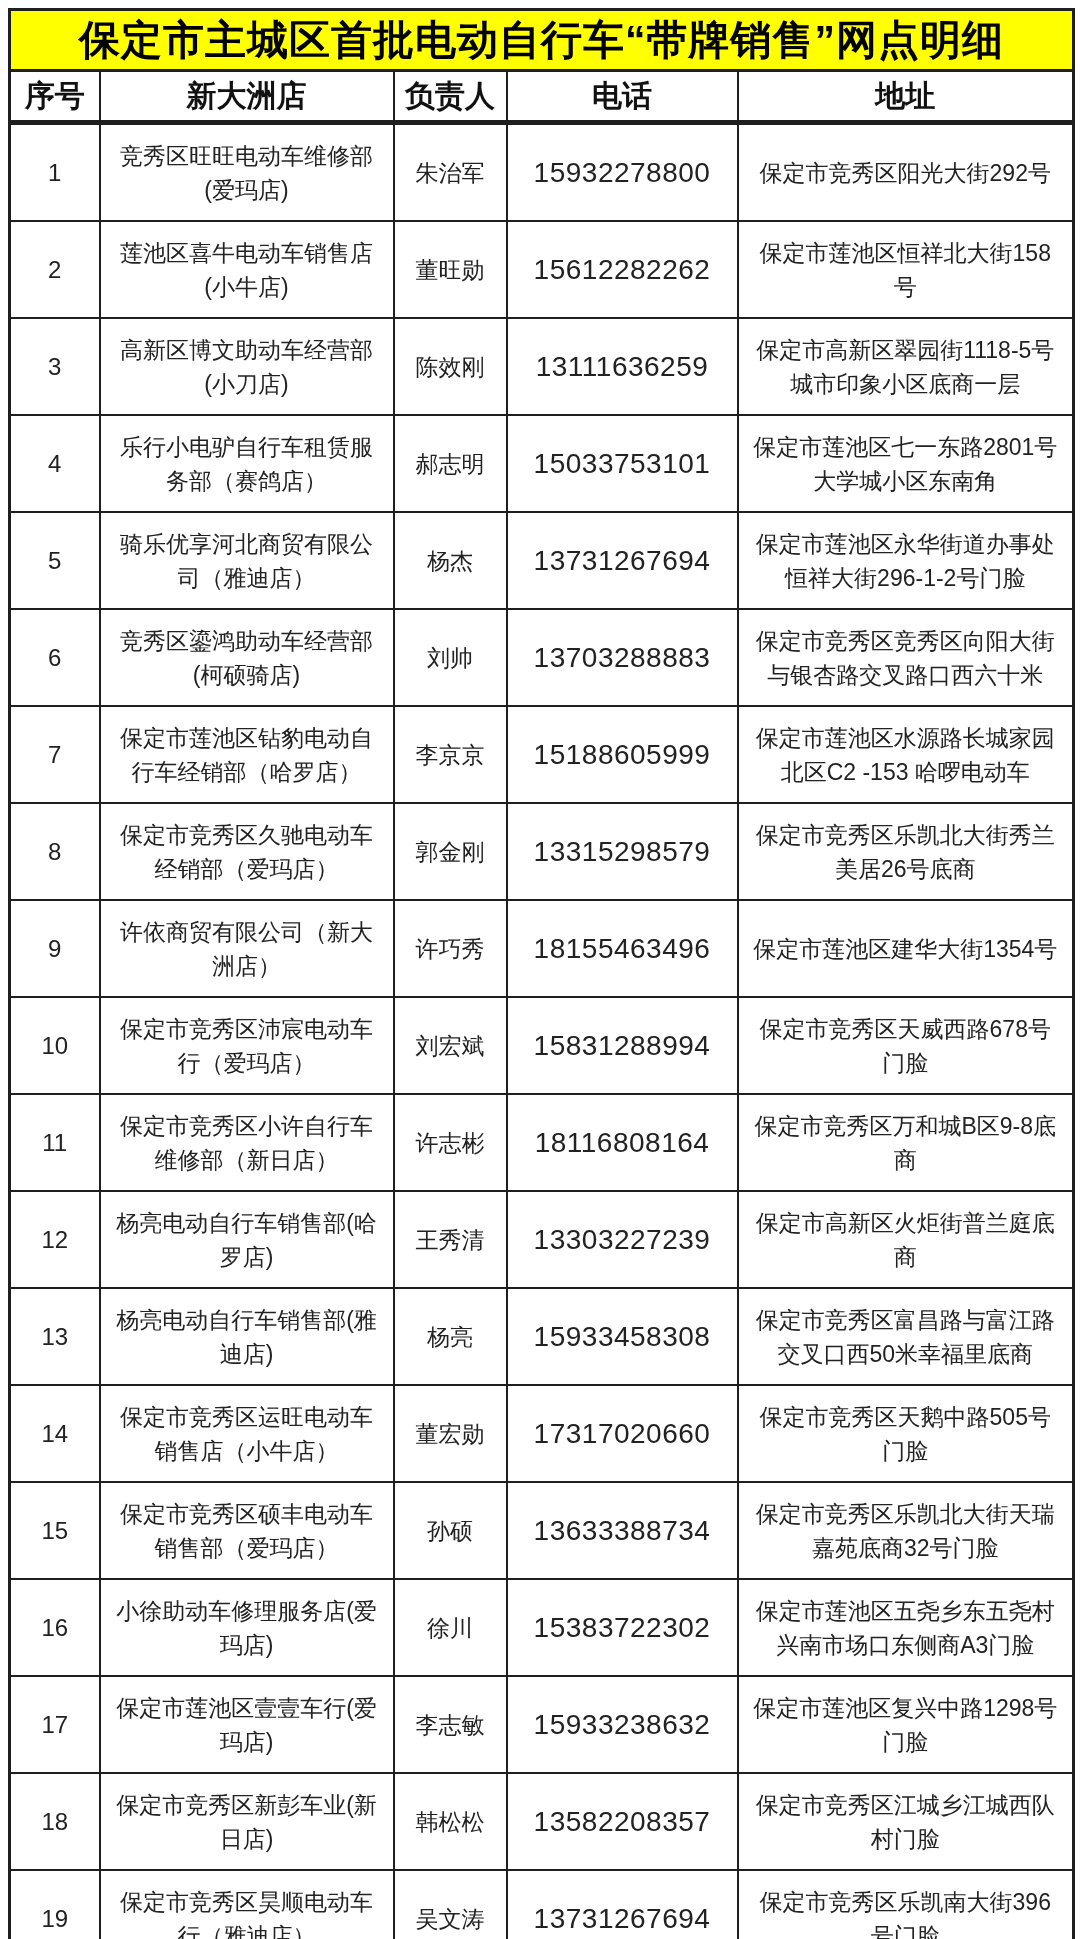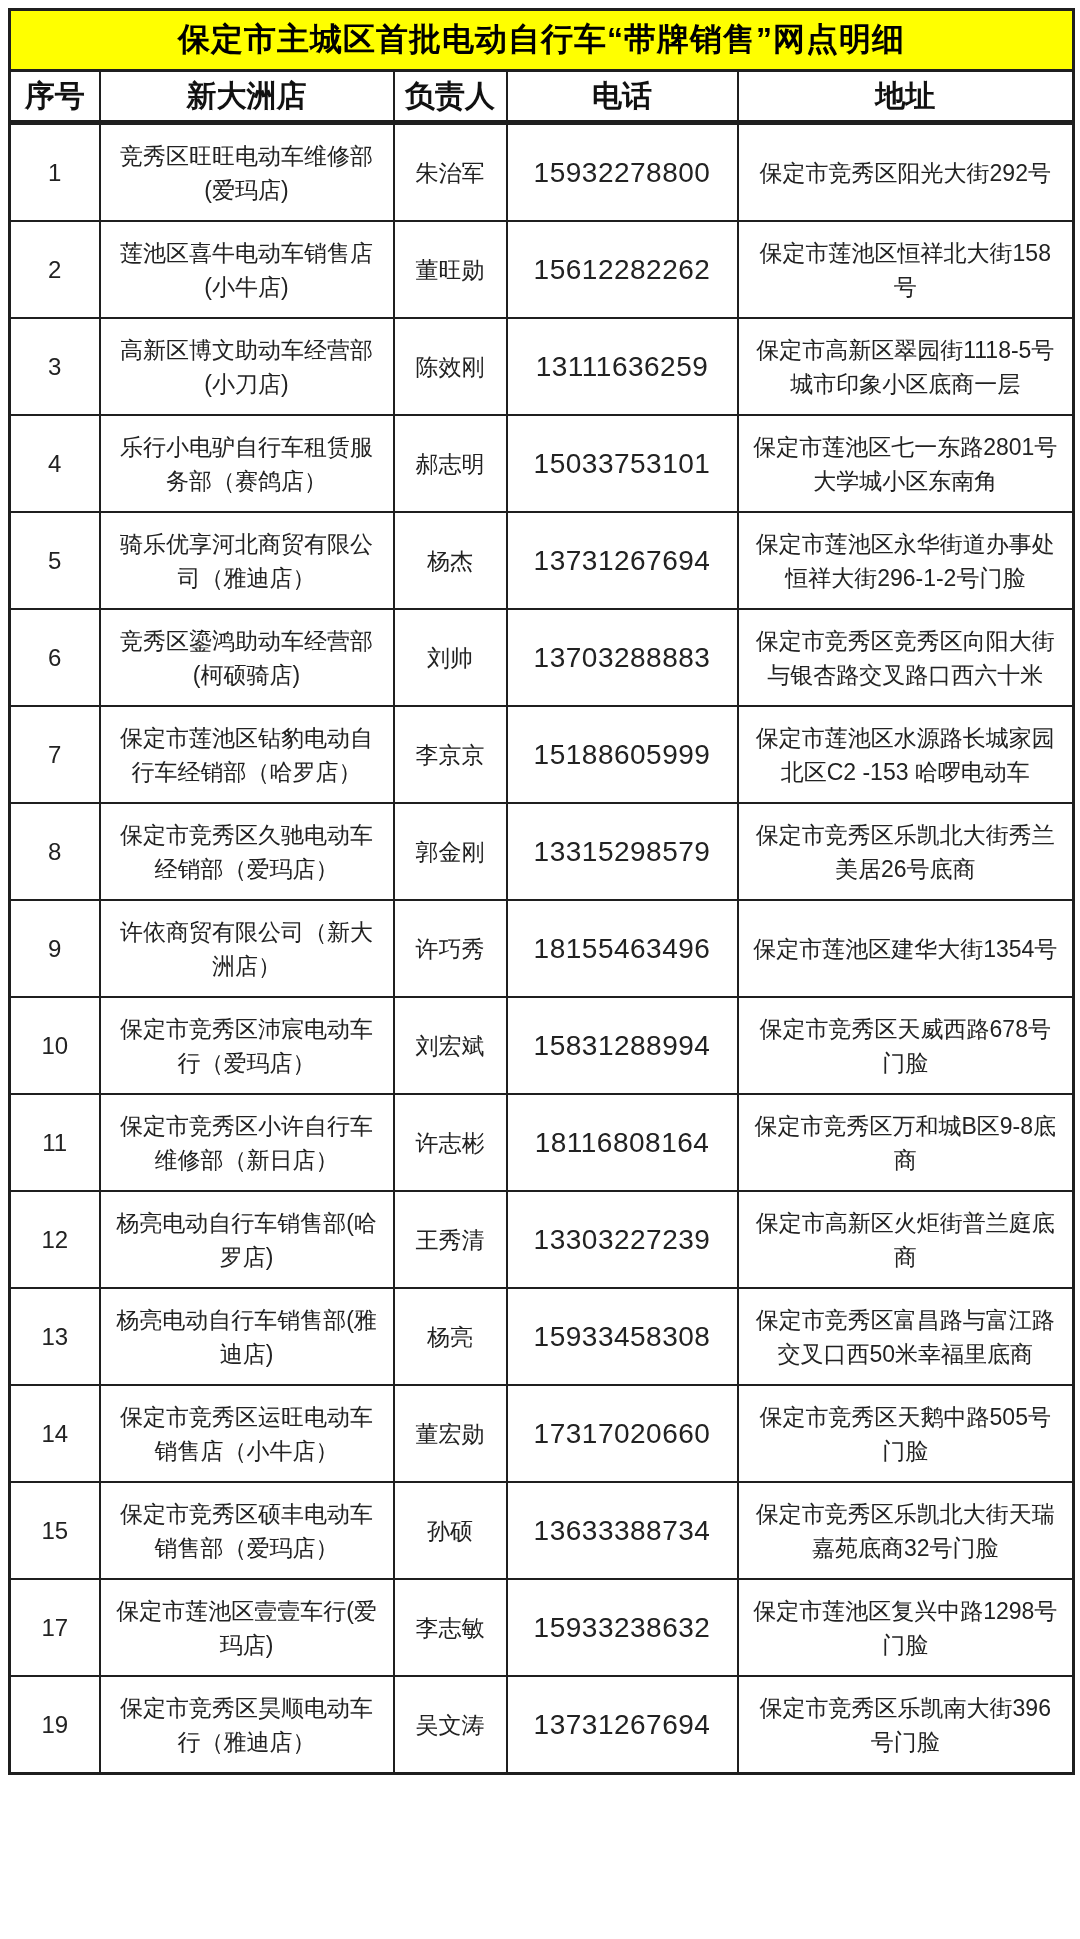--- a/index.html
+++ b/index.html
@@ -34,21 +34,21 @@
   th, td {
     border: 2px solid var(--border);
     text-align: center;
     vertical-align: middle;
     overflow: hidden;
   }
   .title-cell {
     background: var(--title-bg);
     border: 3px solid var(--border);
     height: 56px;
-    font-size: 32px;
+    font-size: 41px;
     font-weight: bold;
     color: #000000;
     letter-spacing: 1px;
   }
   tr.header-row th {
     height: 44px;
     font-size: 30px;
     font-weight: bold;
     color: #111111;
     border-bottom: 5px solid var(--border);
@@ -189,25 +189,39 @@
         <td class="c-address">保定市竞秀区天鹅中路505号门脸</td>
       </tr>
       <tr>
         <td class="c-no">15</td>
         <td class="c-name">保定市竞秀区硕丰电动车销售部（爱玛店）</td>
         <td class="c-manager">孙硕</td>
         <td class="c-phone">13633388734</td>
         <td class="c-address">保定市竞秀区乐凯北大街天瑞嘉苑底商32号门脸</td>
       </tr>
       <tr>
+        <td class="c-no">16</td>
+        <td class="c-name">小徐助动车修理服务店(爱玛店)</td>
+        <td class="c-manager">徐川</td>
+        <td class="c-phone">15383722302</td>
+        <td class="c-address">保定市莲池区五尧乡东五尧村兴南市场口东侧商A3门脸</td>
+      </tr>
+      <tr>
         <td class="c-no">17</td>
         <td class="c-name">保定市莲池区壹壹车行(爱玛店)</td>
         <td class="c-manager">李志敏</td>
         <td class="c-phone">15933238632</td>
         <td class="c-address">保定市莲池区复兴中路1298号门脸</td>
+      </tr>
+      <tr>
+        <td class="c-no">18</td>
+        <td class="c-name">保定市竞秀区新彭车业(新日店)</td>
+        <td class="c-manager">韩松松</td>
+        <td class="c-phone">13582208357</td>
+        <td class="c-address">保定市竞秀区江城乡江城西队村门脸</td>
       </tr>
       <tr>
         <td class="c-no">19</td>
         <td class="c-name">保定市竞秀区昊顺电动车行（雅迪店）</td>
         <td class="c-manager">吴文涛</td>
         <td class="c-phone">13731267694</td>
         <td class="c-address">保定市竞秀区乐凯南大街396号门脸</td>
       </tr>
 
     </tbody>

